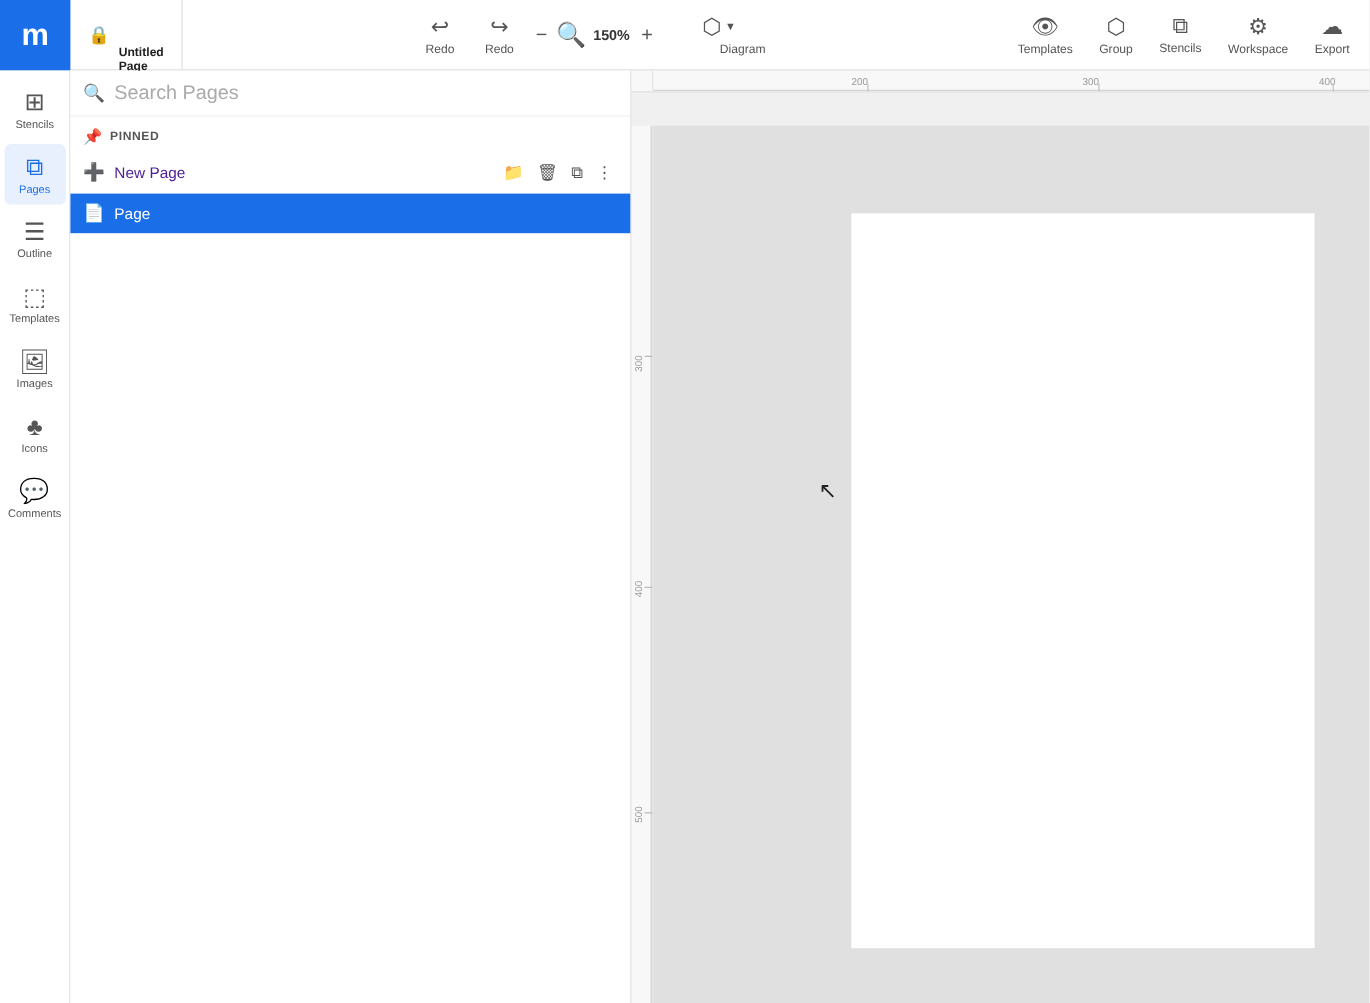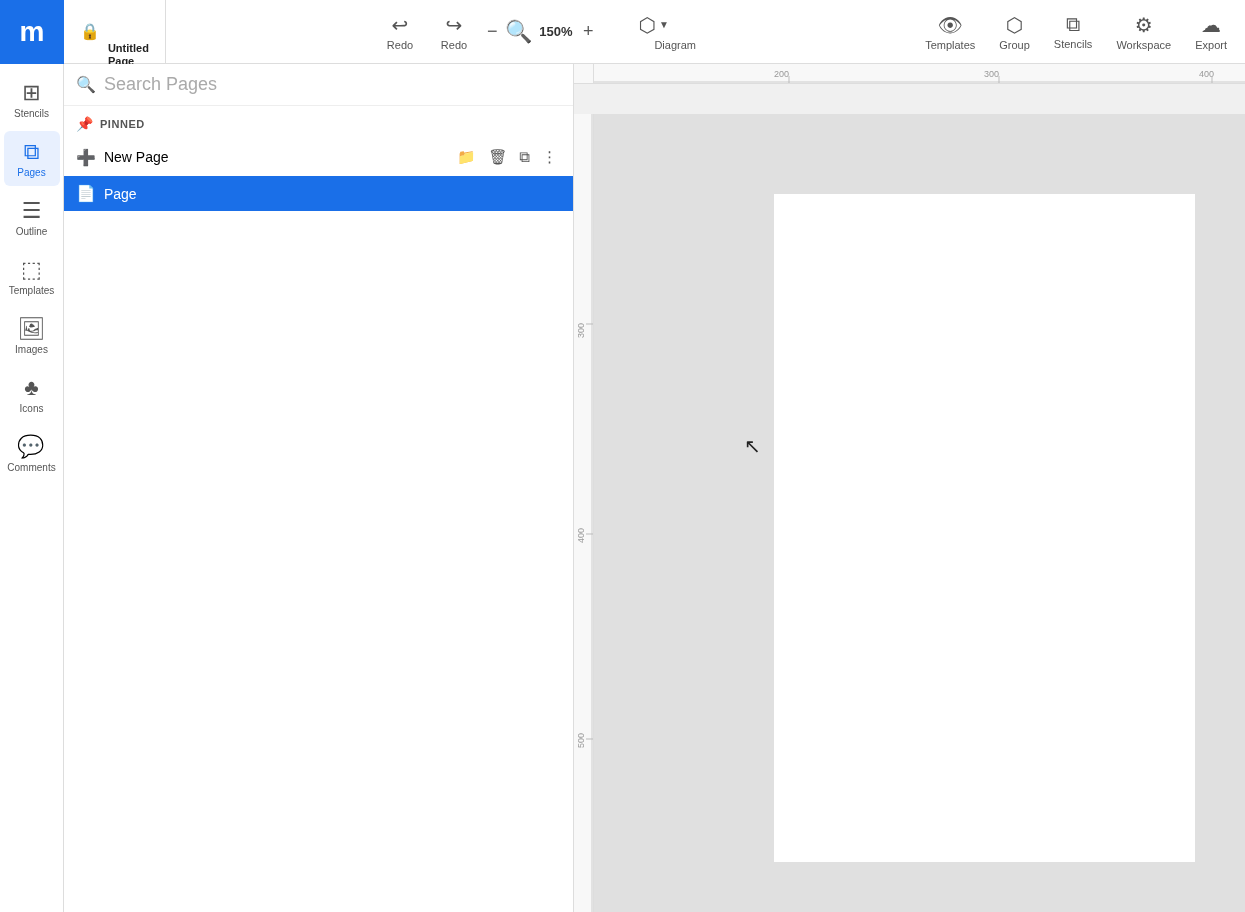--- a/index.html
+++ b/index.html
@@ -108,21 +108,21 @@
       color: #555; letter-spacing: 0.05em; border-top: 1px solid #eee;
     }
 
     .page-item {
       display: flex; align-items: center; padding: 8px 12px;
       cursor: pointer; position: relative; gap: 8px;
     }
     .page-item.active { background: #1a6fe8; }
     .page-item .pi-icon { font-size: 16px; color: #555; }
     .page-item.active .pi-icon { color: #fff; }
-    .page-item .pi-label { font-size: 14px; color: #000000; flex: 1; }
+    .page-item .pi-label { font-size: 14px; color: #4c1d95; flex: 1; }
     .page-item.active .pi-label { color: #fff; }
     .page-item .pi-actions {
       display: flex; align-items: center; gap: 4px; margin-left: auto;
     }
     .pi-action-btn {
       background: transparent; border: none; cursor: pointer;
       padding: 2px 4px; border-radius: 3px; font-size: 15px; color: #555;
     }
     .cursor-indicator {
       position: absolute; width: 18px; height: 22px;

